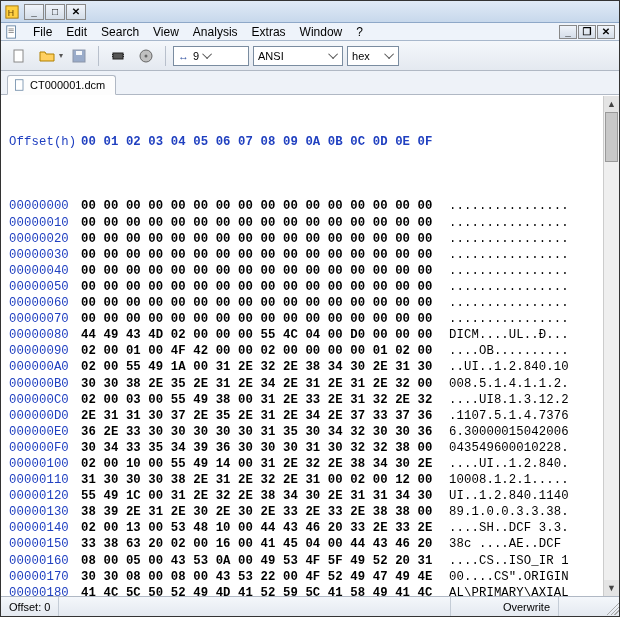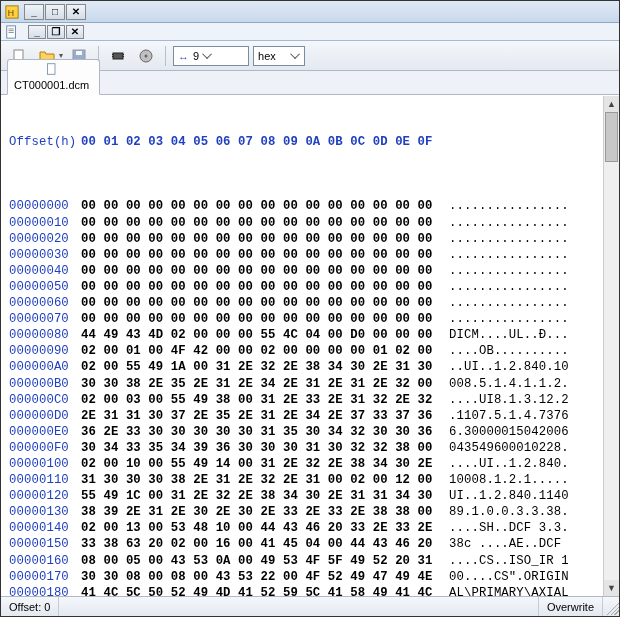--- a/index.html
+++ b/index.html
@@ -107,21 +107,21 @@
     padding: 0 6px;
   }
   .tab {
     background: #fdfdfd;
     border: 1px solid #b0b8c4;
     border-bottom: 1px solid #fdfdfd;
     padding: 3px 10px 3px 6px;
     font-size: 11px;
     border-radius: 3px 3px 0 0;
     display: flex; align-items: center; gap: 4px;
-    position: relative; top: 1px; flex-direction: column;
+    position: relative; top: 1px;
   }
   .tab .icon { width: 12px; height: 12px; }
   
   .hexwrap {
     position: relative;
     height: calc(617px - 22px - 18px - 30px - 24px - 20px - 2px);
     background: #fff;
     overflow: hidden;
     border-top: 1px solid #fff;
   }
@@ -157,20 +157,21 @@
   .scrollbar-v .arr.up { top: 0; }
   .scrollbar-v .arr.dn { bottom: 0; }
   
   .statusbar {
     height: 20px;
     background: linear-gradient(#f4f7fb, #e4e9f0);
     border-top: 1px solid #b0b8c4;
     display: flex;
     align-items: center;
     font-size: 11px;
+    gap: 44px;
   }
   .statusbar .cell {
     padding: 0 8px;
     border-right: 1px solid #c4ccd6;
     height: 100%;
     display: flex; align-items: center;
   }
   .statusbar .spacer { flex: 1; }
   .grip {
     width: 16px; height: 16px;
@@ -200,20 +201,30 @@
 
 <div class="mdibar">
   <span class="icon">
     <svg viewBox="0 0 16 16" width="14" height="14">
         <rect x="2" y="1" width="10" height="14" fill="#fff" stroke="#6080a0"></rect>
         <rect x="4" y="4" width="6" height="1" fill="#888"></rect>
         <rect x="4" y="6" width="6" height="1" fill="#888"></rect>
         <rect x="4" y="8" width="6" height="1" fill="#888"></rect>
       </svg>
   </span>
+  <div class="menubar">
+    <span class="item">File</span>
+    <span class="item">Edit</span>
+    <span class="item">Search</span>
+    <span class="item">View</span>
+    <span class="item">Analysis</span>
+    <span class="item">Extras</span>
+    <span class="item">Window</span>
+    <span class="item">?</span>
+  </div>
   <div class="winbtns">
     <div class="winbtn">_</div>
     <div class="winbtn">❐</div>
     <div class="winbtn">✕</div>
   </div>
 </div>
 
 <div class="toolbar">
   <div class="tbtn">
     <svg viewBox="0 0 16 16" width="16" height="16">
@@ -245,20 +256,25 @@
   <div class="tbtn">
     <svg viewBox="0 0 16 16" width="16" height="16">
         <ellipse cx="8" cy="8" rx="6" ry="6" fill="#c0c0c0" stroke="#666"></ellipse>
         <circle cx="8" cy="8" r="1.5" fill="#666"></circle>
       </svg>
   </div>
   <div class="tsep"></div>
   <div class="combo" style="width:76px">
     <span style="color:#3050a0;font-weight:bold;margin-right:4px">↔</span>
     <span>9</span>
+    <span class="arrow"></span>
+  </div>
+  <div class="combo" style="width:90px">
+    <span>ANSI</span>
+    <span style="flex:1"></span>
     <span class="arrow"></span>
   </div>
   <div class="combo" style="width:52px">
     <span>hex</span>
     <span style="flex:1"></span>
     <span class="arrow"></span>
   </div>
 </div>
 
 <div class="tabbar">

